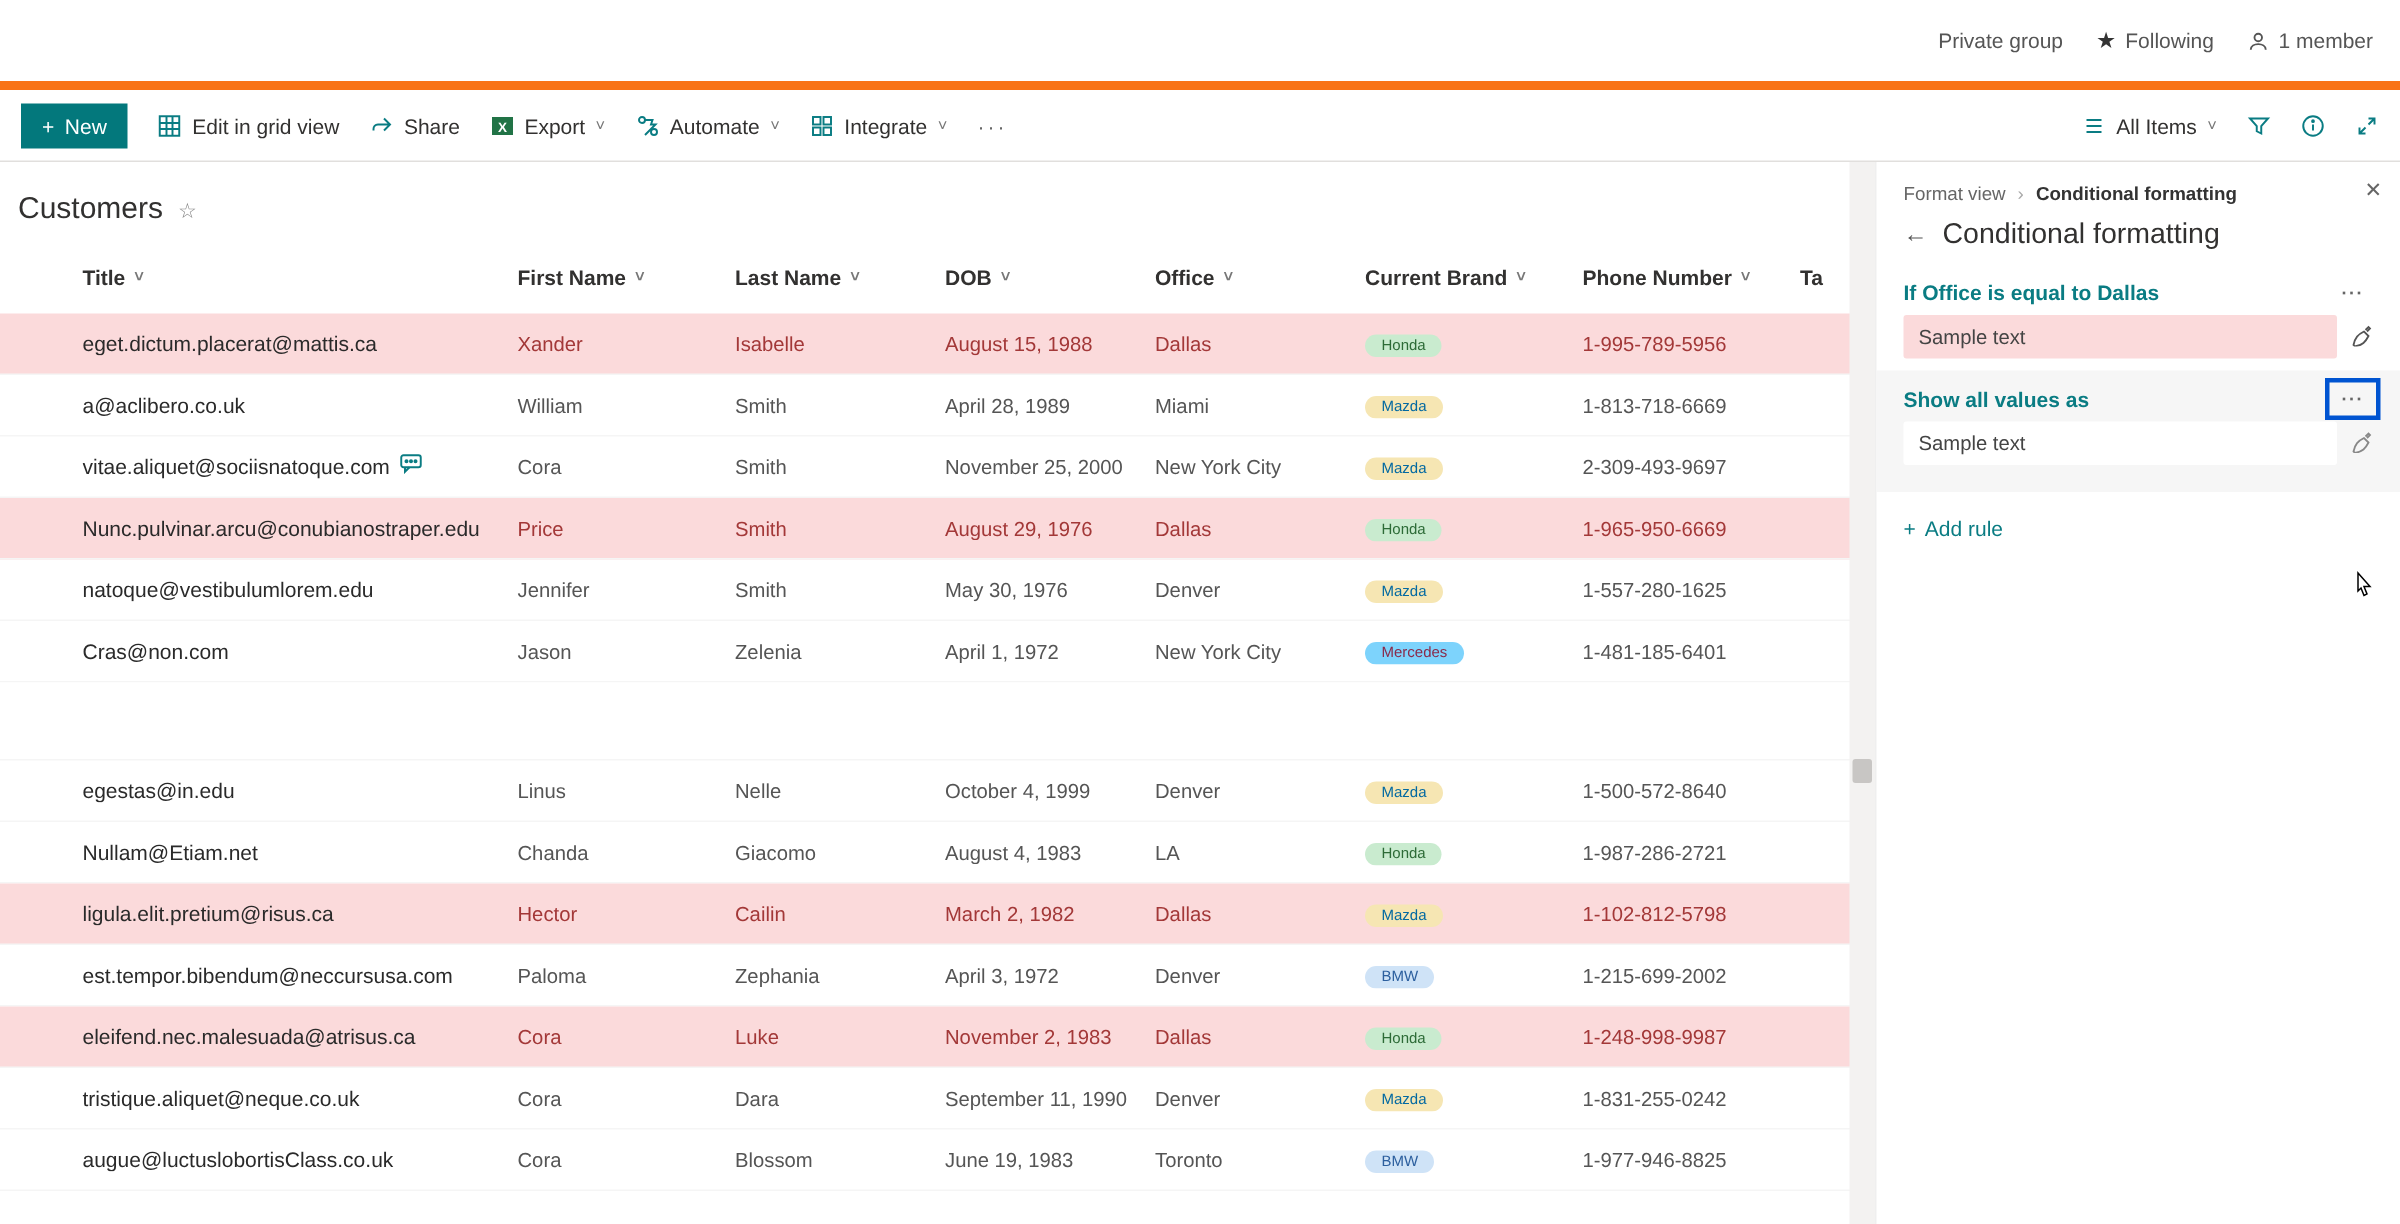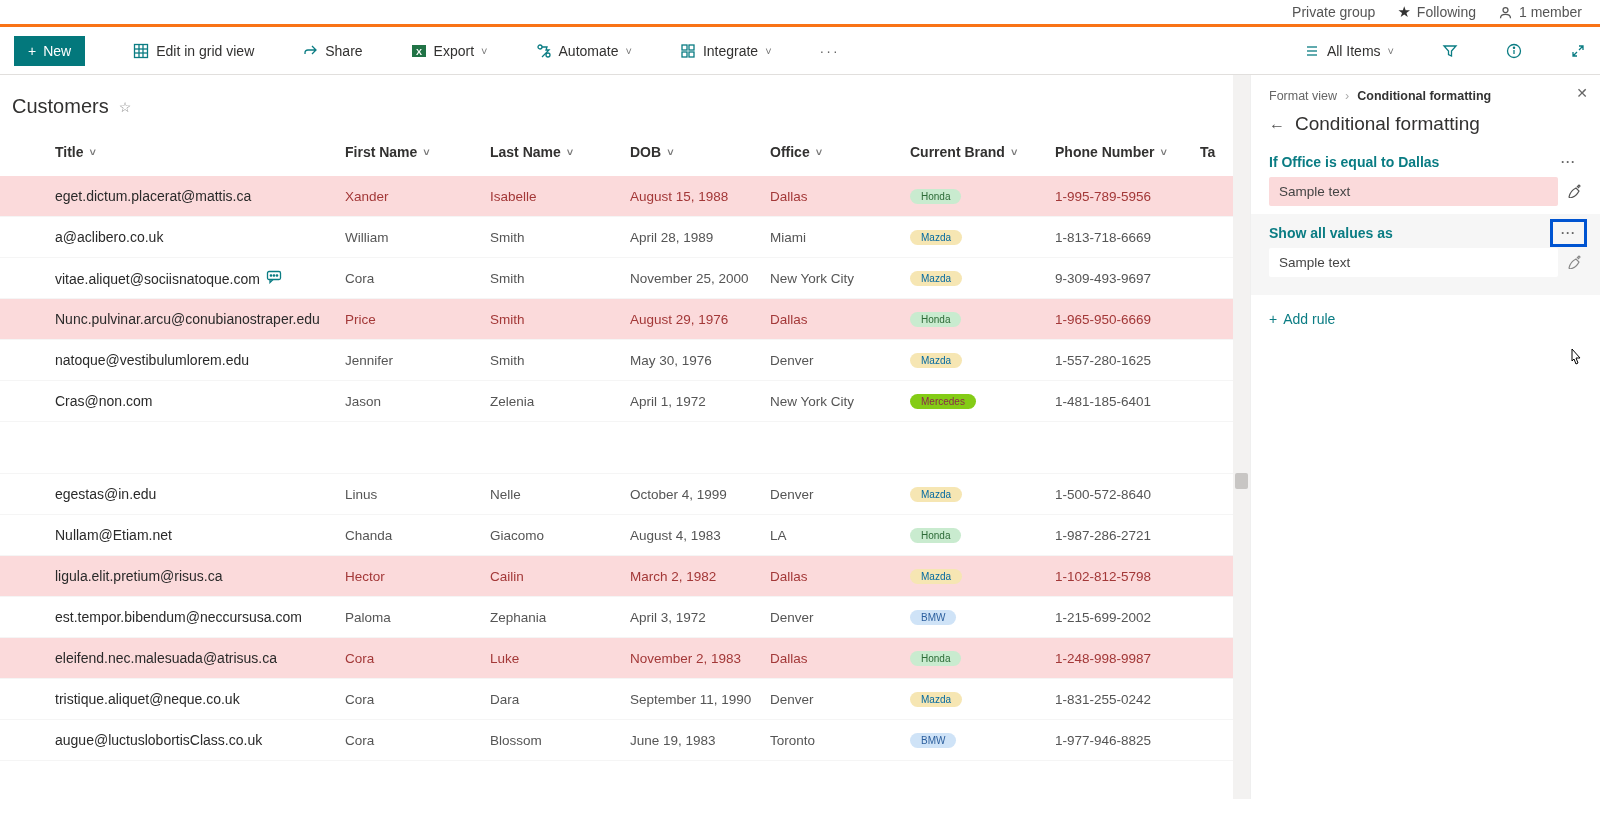--- a/index.html
+++ b/index.html
@@ -1,25 +1,25 @@
 <!DOCTYPE html>
 <html><head>
 <meta charset="utf-8">
 <style>
   * { box-sizing: border-box; margin: 0; padding: 0; }
   body { font-family: "Segoe UI", Arial, sans-serif; font-size: 14px; color: #323130; background: #fff; width: 1600px; height: 816px; overflow: hidden; }
-  .top-strip { height: 27px; display: flex; justify-content: flex-end; align-items: center; padding: 0 18px; gap: 22px; color: #555; font-size: 14px; border-bottom: 3px solid #f97316; }
+  .top-strip { height: 60px; display: flex; justify-content: flex-end; align-items: center; padding: 0 18px; gap: 22px; color: #555; font-size: 14px; border-bottom: 6px solid #f97316; }
   .top-strip .star { color: #333; font-size: 15px; }
   .top-strip .item { display: flex; align-items: center; gap: 6px; }
 
   .cmdbar { height: 48px; display: flex; align-items: center; padding: 0 14px; gap: 20px; border-bottom: 1px solid #e1dfdd; }
   .cmdbar .left { display: flex; align-items: center; gap: 20px; }
   .cmdbar .right { margin-left: auto; display: flex; align-items: center; gap: 20px; }
   .btn-new { background: #03787c; color: #fff; border: none; padding: 7px 14px; display: flex; align-items: center; gap: 7px; font-size: 14px; cursor: pointer; }
-  .cmd-link { display: flex; align-items: center; gap: 7px; color: #323130; cursor: pointer; margin-left: 28px; }
+  .cmd-link { display: flex; align-items: center; gap: 7px; color: #323130; cursor: pointer; }
   .cmd-link .ic { width: 16px; height: 16px; display: inline-flex; align-items: center; justify-content: center; color: #0a7c83; }
   .chev { color: #777; font-size: 11px; }
   .icon-box { width:16px; height:16px; display:inline-flex; align-items:center; justify-content:center; }
 
   .main { display: flex; height: calc(100% - 92px); }
   .list-area { position: relative; flex: 1; overflow: hidden; padding: 0; }
   .list-title-row { display:flex; align-items:center; gap:10px; padding: 20px 12px 10px 12px; }
   .list-title { font-size: 20px; font-weight: 400; }
   .fav-star { color:#888; cursor:pointer; }
 
@@ -31,21 +31,21 @@
   .row.hl { background: #fbdadb; }
   .row.gap { height: 52px; background:#fff; }
   .cell { padding-right:8px; white-space:nowrap; overflow:hidden; text-overflow:ellipsis; }
   .cell.title { color:#2a2a2a; font-size:14px; }
   .row.hl .cell { color:#a33838; }
   .row.hl .cell.title { color:#2a2a2a; }
   .row.hl .cell.brand { color:inherit; }
   .pill { display:inline-block; padding:2px 11px; border-radius:11px; font-size:10px; }
   .pill.honda { background:#c9ebcf; color:#2d6b37; }
   .pill.mazda { background:#f6e6b3; color:#0369a1; }
-  .pill.mercedes { background:#84cc16; color:#8a2a4a; }
+  .pill.mercedes { background:#7dd3fc; color:#8a2a4a; }
   .pill.bmw { background:#cfe3f7; color:#2c5f9e; }
   .comment-ic { color:#0a7c83; font-size:15px; margin-left:6px; }
   .scroll-track { position:absolute; right:0; top:0; bottom:0; width:17px; background:#f3f2f1; }
   .scroll-thumb { position:absolute; right:2px; top:398px; width:13px; height:16px; background:#c8c6c4; border-radius:2px; }
 
   .panel { width: 350px; border-left:1px solid #efefef; position:relative; padding: 14px 18px 0 18px; display:flex; flex-direction:column; }
   .crumbs { font-size:12.5px; color:#666; display:flex; align-items:center; gap:8px; }
   .crumbs .sep { color:#aaa; }
   .crumbs .cur { font-weight:600; color:#333; }
   .close-x { position:absolute; top:10px; right:12px; color:#666; cursor:pointer; font-size:14px; }
@@ -254,21 +254,21 @@
                   <path d="M4 9.5v3l3-3"></path>
                   <circle cx="5" cy="5.5" r="0.7" fill="#0a7c83"></circle>
                   <circle cx="8" cy="5.5" r="0.7" fill="#0a7c83"></circle>
                   <circle cx="11" cy="5.5" r="0.7" fill="#0a7c83"></circle>
                 </svg></span></div>
             <div class="cell">Cora</div>
             <div class="cell">Smith</div>
             <div class="cell">November 25, 2000</div>
             <div class="cell">New York City</div>
             <div class="cell brand"><span class="pill mazda">Mazda</span></div>
-            <div class="cell">9-309-493-9697</div>
+            <div class="cell">2-309-493-9697</div>
             <div></div>
           </div>
           <div class="row hl">
             <div></div>
             <div class="cell title">Nunc.pulvinar.arcu@conubianostraper.edu</div>
             <div class="cell">Price</div>
             <div class="cell">Smith</div>
             <div class="cell">August 29, 1976</div>
             <div class="cell">Dallas</div>
             <div class="cell brand"><span class="pill honda">Honda</span></div>

